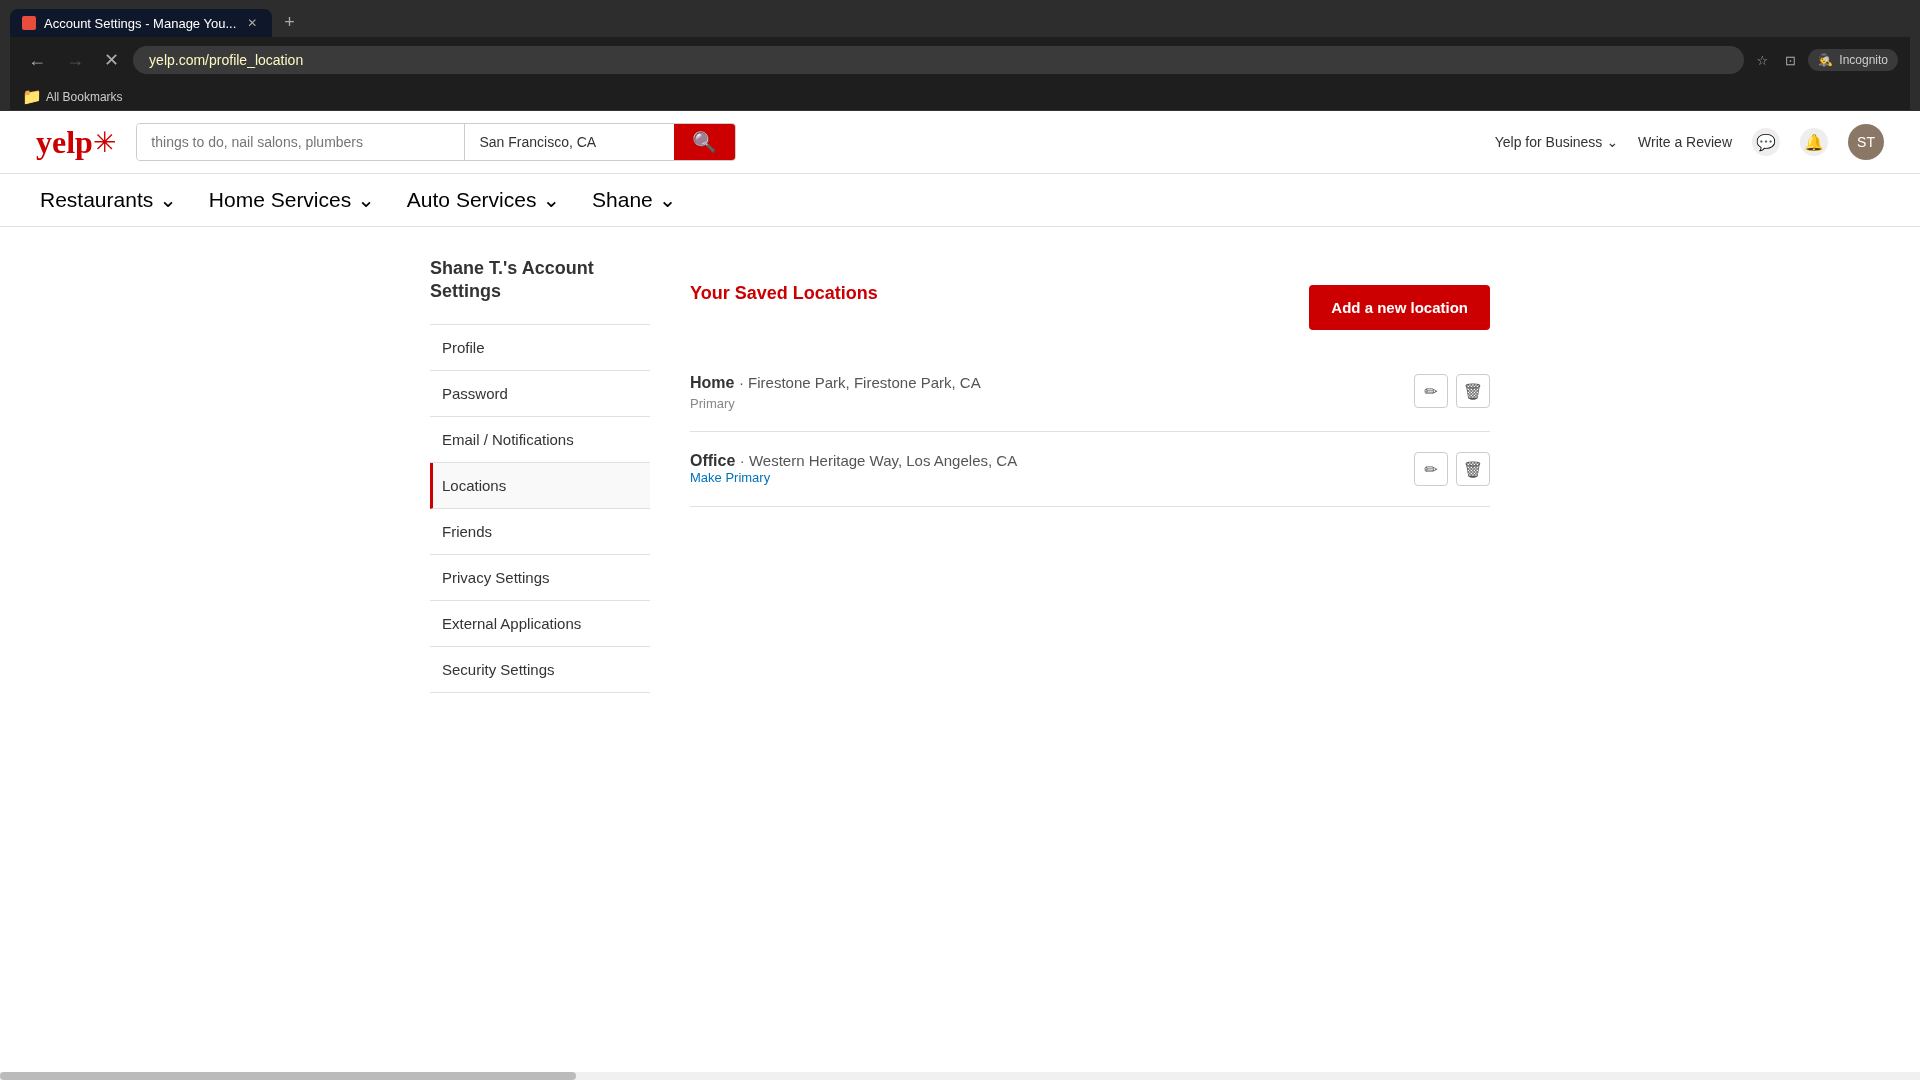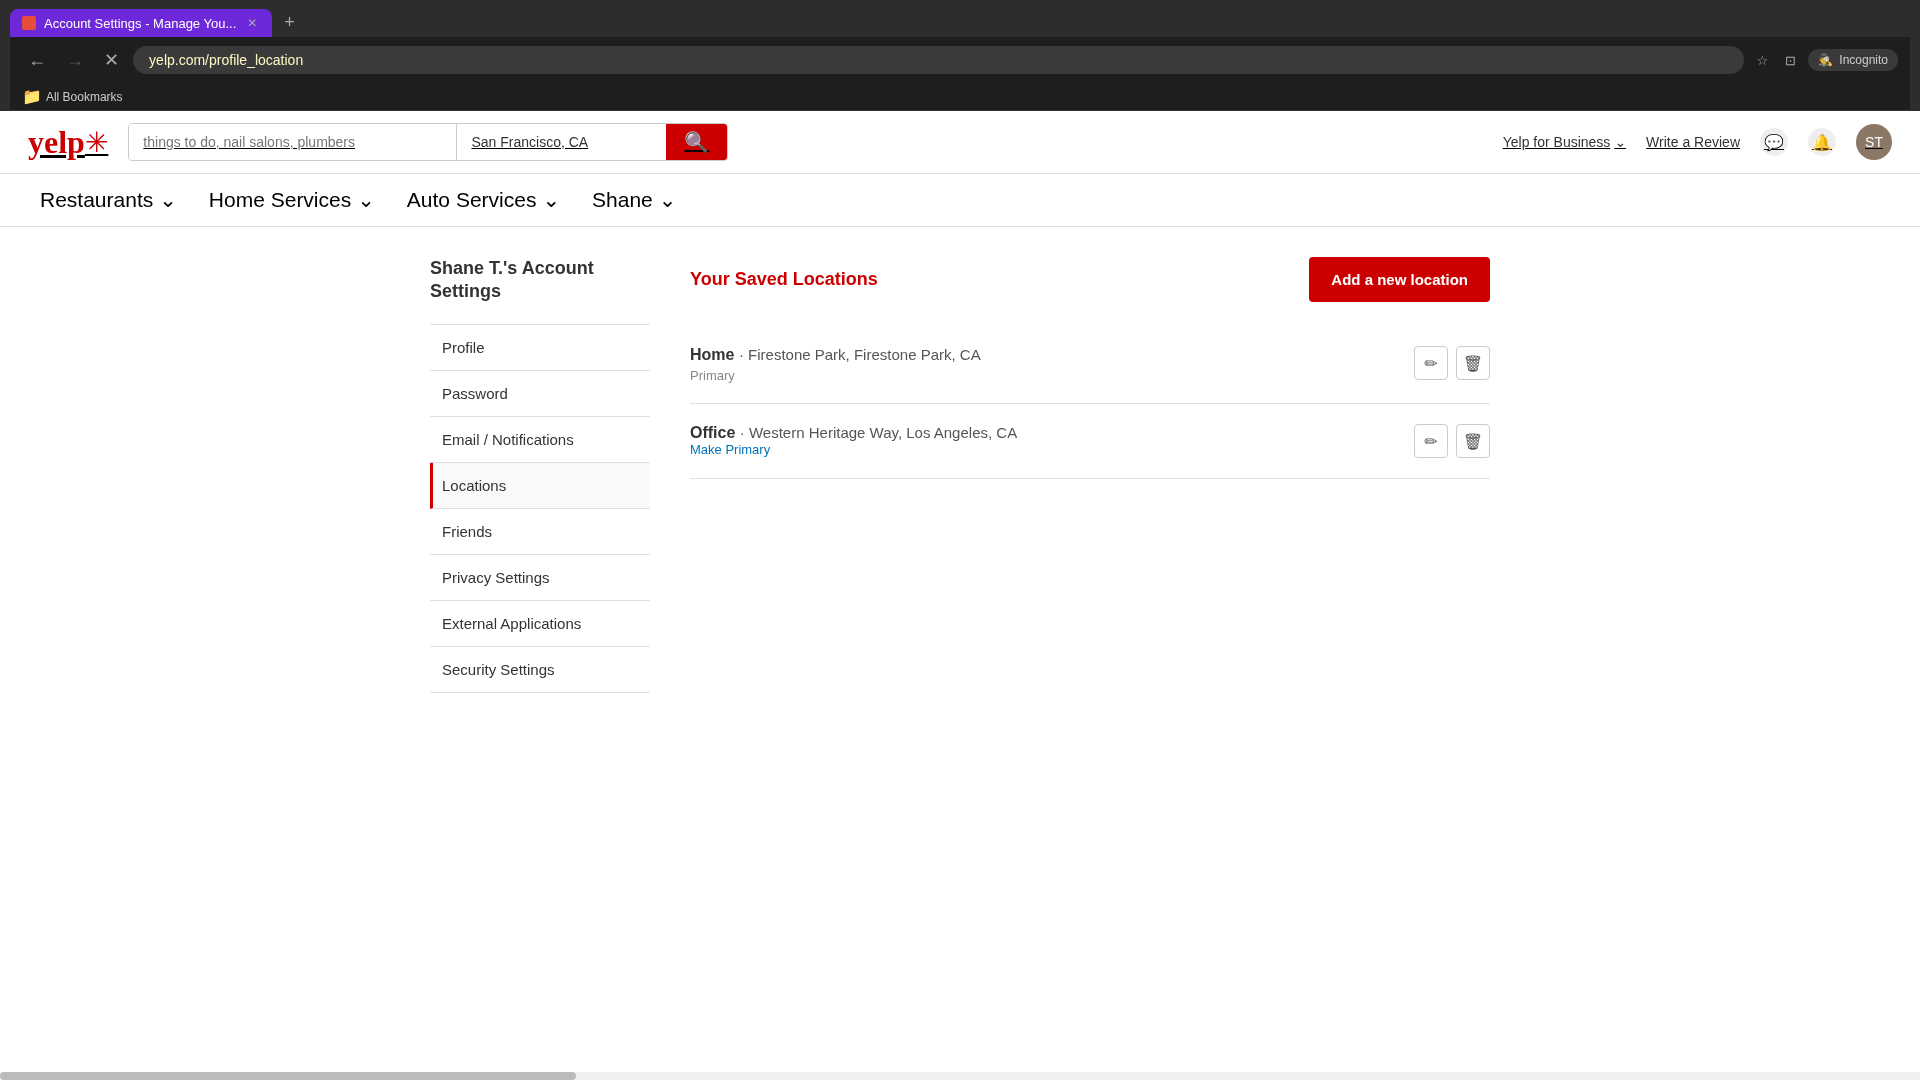--- a/index.html
+++ b/index.html
@@ -2,37 +2,37 @@
 <html><head>
   <meta charset="utf-8">
   <style>
     * { margin: 0; padding: 0; box-sizing: border-box; }
     body { font-family: -apple-system, BlinkMacSystemFont, 'Segoe UI', Helvetica, Arial, sans-serif; background: #fff; }
 
     
     .browser-chrome { background: #2d2d2d; padding: 8px 10px 0; }
     .browser-tabs { display: flex; align-items: flex-end; gap: 4px; margin-bottom: 0; }
     .browser-tab { background: #3c3c3c; color: #ccc; padding: 6px 12px; border-radius: 8px 8px 0 0; font-size: 13px; display: flex; align-items: center; gap: 8px; min-width: 200px; }
-    .browser-tab.active { background: #6d28d9; color: #fff; }
+    .browser-tab.active { background: #0f172a; color: #fff; }
     .tab-favicon { width: 14px; height: 14px; background: #e74c3c; border-radius: 2px; flex-shrink: 0; }
     .tab-close { width: 16px; height: 16px; display: flex; align-items: center; justify-content: center; border-radius: 50%; font-size: 12px; color: #aaa; cursor: pointer; margin-left: auto; }
     .tab-new { background: transparent; color: #aaa; border: none; font-size: 18px; cursor: pointer; padding: 4px 8px; border-radius: 50%; }
 
     .browser-toolbar { background: #1e1e1e; padding: 8px 12px; display: flex; align-items: center; gap: 8px; }
     .nav-btn { background: none; border: none; color: #aaa; font-size: 18px; cursor: pointer; padding: 4px 6px; border-radius: 4px; }
     .nav-btn:disabled { color: #555; cursor: default; }
     .address-bar { flex: 1; background: #3a3a3a; border: none; border-radius: 20px; padding: 6px 16px; color: #fef9c3; font-size: 14px; outline: none; }
     .toolbar-right { display: flex; align-items: center; gap: 8px; color: #aaa; font-size: 13px; }
     .toolbar-icon { width: 20px; height: 20px; display: flex; align-items: center; justify-content: center; cursor: pointer; color: #aaa; }
     .incognito-badge { background: #3a3a3a; padding: 4px 10px; border-radius: 12px; font-size: 12px; color: #ccc; display: flex; align-items: center; gap: 6px; }
     .bookmarks-bar { background: #1e1e1e; padding: 4px 12px; border-bottom: 1px solid #333; display: flex; align-items: center; gap: 4px; }
     .bookmarks-text { color: #ccc; font-size: 12px; }
 
     
-    .yelp-header { background: #fff; border-bottom: 1px solid #e0e0e0; padding: 12px 28px; display: flex; align-items: center; gap: 20px; text-decoration: underline; }
+    .yelp-header { background: #fff; border-bottom: 1px solid #e0e0e0; padding: 12px 36px; display: flex; align-items: center; gap: 20px; }
     .yelp-logo { display: flex; align-items: center; }
     .yelp-logo-text { font-size: 32px; font-weight: 900; color: #cc0000; font-family: Georgia, serif; }
     .yelp-logo-burst { color: #cc0000; font-size: 28px; }
     .search-bar { display: flex; flex: 1; max-width: 600px; border: 1px solid #ccc; border-radius: 4px; overflow: hidden; }
     .search-input { flex: 1; padding: 10px 14px; font-size: 14px; border: none; outline: none; color: #333; }
     .search-location { flex: 0 0 180px; padding: 10px 14px; font-size: 14px; border: none; border-left: 1px solid #ccc; outline: none; color: #333; }
     .search-btn { background: #cc0000; border: none; color: #fff; padding: 0 18px; cursor: pointer; font-size: 20px; }
     .header-nav { display: flex; align-items: center; gap: 20px; margin-left: auto; text-align: center; }
     .header-nav-link { font-size: 14px; color: #333; text-decoration: none; cursor: pointer; display: flex; align-items: center; gap: 4px; }
     .header-icon { width: 28px; height: 28px; border-radius: 50%; background: #eee; display: flex; align-items: center; justify-content: center; cursor: pointer; font-size: 16px; }
@@ -51,21 +51,21 @@
     .sidebar-nav { list-style: none; border-top: 1px solid #e0e0e0; }
     .sidebar-nav li { border-bottom: 1px solid #e0e0e0; }
     .sidebar-nav li a { display: block; padding: 14px 12px; font-size: 15px; color: #333; text-decoration: none; cursor: pointer; }
     .sidebar-nav li.active { border-left: 3px solid #cc0000; background: #f9f9f9; }
     .sidebar-nav li.active a { padding-left: 9px; font-weight: 500; }
 
     
     .main-section { flex: 1; }
     .main-header { display: flex; align-items: center; justify-content: space-between; margin-bottom: 24px; }
     .main-title { font-size: 18px; font-weight: 700; color: #cc0000; }
-    .add-btn { background: #cc0000; color: #fff; border: none; padding: 14px 22px; font-size: 15px; font-weight: 600; border-radius: 4px; cursor: pointer; white-space: nowrap; }
+    .add-btn { background: #cc0000; color: #fff; border: none; padding: 14px 22px; font-size: 15px; font-weight: 600; border-radius: 4px; cursor: pointer; white-space: nowrap; margin-top: 28px; }
 
     
     .location-item { border-bottom: 1px solid #e0e0e0; padding: 20px 0; display: flex; align-items: flex-start; justify-content: space-between; }
     .location-info { }
     .location-name { font-size: 16px; font-weight: 700; color: #333; display: inline; }
     .location-address { font-size: 15px; color: #555; display: inline; }
     .location-tag { font-size: 13px; color: #888; display: block; margin-top: 4px; }
     .make-primary-link { font-size: 13px; color: #0073bb; text-decoration: none; display: block; margin-top: 0; cursor: pointer; }
     .location-actions { display: flex; gap: 8px; align-items: center; }
     .action-btn { width: 34px; height: 34px; border: 1px solid #ccc; background: #fff; border-radius: 4px; display: flex; align-items: center; justify-content: center; cursor: pointer; color: #555; font-size: 16px; }

